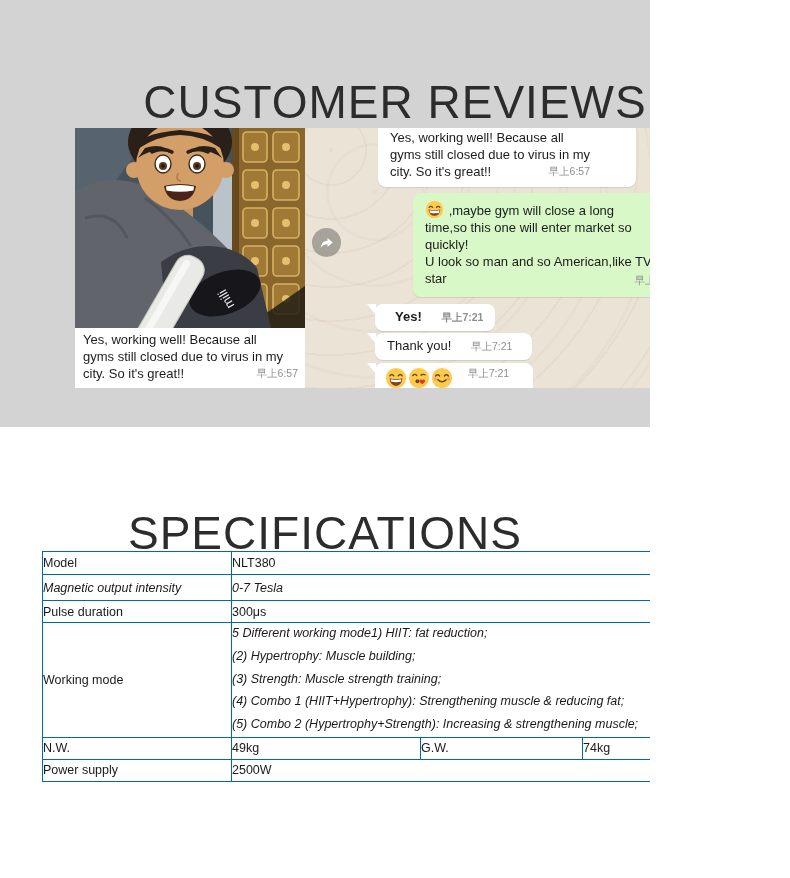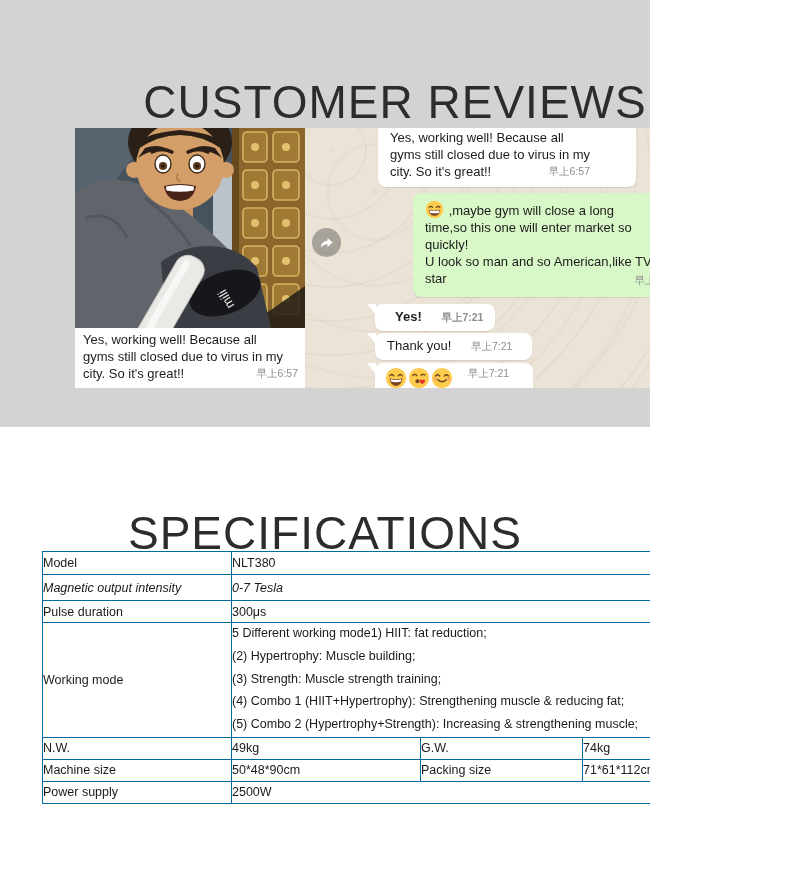--- a/index.html
+++ b/index.html
@@ -59,21 +59,21 @@
   
   .specs-title{top:468px;}
   table.specs{position:absolute;left:42px;top:551px;width:703px;border-collapse:collapse;
               font-size:12.5px;color:#1a1a1a;table-layout:fixed;}
   table.specs td{border:1px solid #0369a1;vertical-align:middle;padding:0;overflow:hidden;}
   td.cL{padding-left:23px;}
   td.cV{padding-left:36px;}
   td.c3{padding-left:33px;margin-left:16px;}
   td.c4{padding-left:28px;}
   tr.h23{height:23px;} tr.h26{height:26px;font-style:italic;} tr.h22{height:22px;}
-  td.wm{vertical-align:top;padding-top:5px;padding-bottom:4px;}
+  td.wm{vertical-align:top;padding-top:5px;padding-bottom:4px;font-style:italic;}
   td.wm div{line-height:21px;margin-bottom:1.8px;}
 </style>
 </head>
 <body>
 
 <div class="stage">
 
   <section class="hero">
     <h1 class="big-title">CUSTOMER REVIEWS</h1>
 
@@ -276,26 +276,20 @@
             <div>(5) Combo 2 (Hypertrophy+Strength): Increasing &amp; strengthening muscle;</div>
           </td>
         </tr>
         <tr class="h22">
           <td class="cL">N.W.</td>
           <td class="cV">49kg</td>
           <td class="c3">G.W.</td>
           <td class="c4">74kg</td>
         </tr>
         <tr class="h22">
-          <td class="cL">Machine size</td>
-          <td class="cV">50*48*90cm</td>
-          <td class="c3">Packing size</td>
-          <td class="c4">71*61*112cm</td>
-        </tr>
-        <tr class="h22">
           <td class="cL">Power supply</td>
           <td class="cV" colspan="3">2500W</td>
         </tr>
       </tbody>
     </table>
   </section>
 
 </div>
 
 </body></html>

